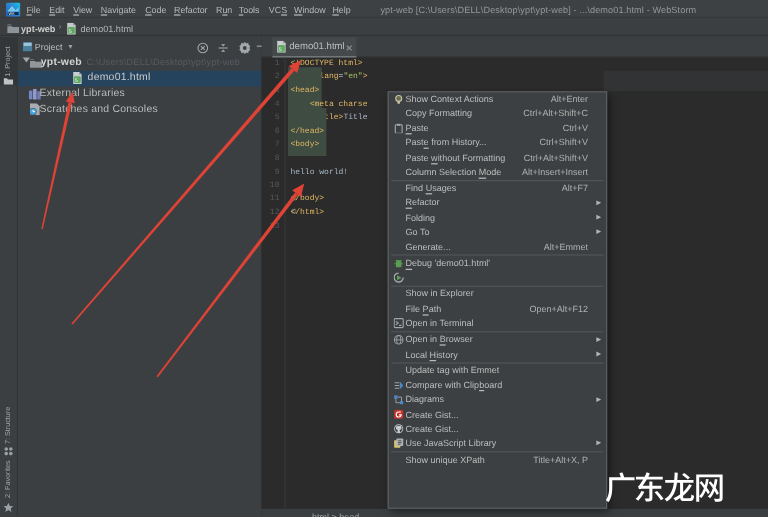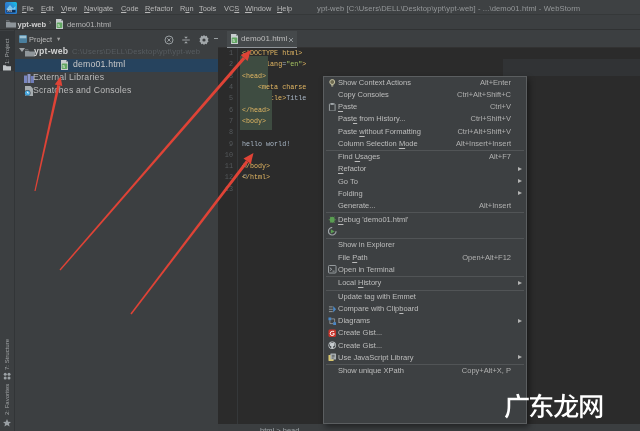--- a/index.html
+++ b/index.html
@@ -24,21 +24,21 @@
 #tab{position:absolute;left:9px;top:1px;width:70px;height:17px;background:#45494b;border-bottom:1px solid #90959a;}
 #editor{left:218px;top:48px;width:422px;height:376px;background:#2b2b2b;}
 #gutter{position:absolute;left:0;top:0;width:20px;height:376px;border-right:1px solid #35383a;}
 .ln{position:absolute;right:4px;color:#55595c;font:6.8px/11.3px "Liberation Mono",monospace;}
 .cl{position:absolute;left:24px;white-space:pre;font:6.7px/11.3px "Liberation Mono",monospace;color:#a9b7c6;text-align:center;}
 .tg{color:#e3b763;}
 .av{color:#a5c261;}
 .hlt{background:#3e4c41;padding:16px 2px;margin:18px -2px;}
 #bstrip{left:218px;top:424px;width:422px;height:7px;background:#3b3e40;color:#9da3a6;font-size:7.5px;}
 
-#cmenu{left:323px;top:76px;width:204px;height:348px;background:#3d4042;border:1px solid #5b5e60;box-shadow:2px 3px 6px rgba(0,0,0,.45);font-size:7.5px;color:#bdbdbd;}
+#cmenu{left:323px;top:76px;width:183px;height:348px;background:#3d4042;border:1px solid #5b5e60;box-shadow:2px 3px 6px rgba(0,0,0,.45);font-size:7.5px;color:#bdbdbd;}
 .mrow{position:relative;height:12.14px;line-height:12.14px;white-space:nowrap;}
 .mrow .ic{position:absolute;left:4px;top:1.5px;width:8.5px;height:8.5px;}
 .mrow .tx{position:absolute;left:14px;top:0;}
 .mrow .sc{position:absolute;right:15px;top:0;color:#b0b0b0;}
 .mrow .sub{position:absolute;right:4px;top:3.2px;width:0;height:0;border-left:4px solid #b4b4b4;border-top:2.8px solid transparent;border-bottom:2.8px solid transparent;}
 .msep{height:1.6px;position:relative;}
 .msep:after{content:"";position:absolute;left:2px;right:2px;top:0.3px;border-top:1px solid #515456;}
 u{text-decoration-thickness:0.5px;text-underline-offset:1.5px;}
 </style></head>
 <body>
@@ -208,21 +208,21 @@
 <div class="abs" id="cmenu">
 <div class="mrow">
       <svg class="ic" viewBox="0 0 9 9">
         <circle cx="4.5" cy="3.2" r="2.6" fill="#6e6a50" stroke="#c8c6a6" stroke-width="1"></circle>
         <path d="M3.3 6.2 H5.7 M3.5 7.4 H5.5" stroke="#c8c6a6" stroke-width="1"></path>
       </svg>
       <span class="tx">Show Context Actions</span>
       <span class="sc">Alt+Enter</span>
     </div>
 <div class="mrow">
-      <span class="tx">Copy Consoles</span>
+      <span class="tx">Copy Formatting</span>
       <span class="sc">Ctrl+Alt+Shift+C</span>
     </div>
 <div class="mrow">
       <svg class="ic" viewBox="0 0 9 9">
         <rect x="1.5" y="1" width="6" height="7.5" rx="0.5" fill="none" stroke="#9fa5a8" stroke-width="1"></rect>
         <rect x="3" y="0" width="3" height="2" fill="#9fa5a8"></rect>
       </svg>
       <span class="tx"><u>P</u>aste</span>
       <span class="sc">Ctrl+V</span>
     </div>
@@ -241,30 +241,30 @@
 <div class="msep"></div>
 <div class="mrow">
       <span class="tx">Find <u>U</u>sages</span>
       <span class="sc">Alt+F7</span>
     </div>
 <div class="mrow">
       <span class="tx"><u>R</u>efactor</span>
       <span class="sub"></span>
     </div>
 <div class="mrow">
+      <span class="tx">Folding</span>
+      <span class="sub"></span>
+    </div>
+<div class="mrow">
       <span class="tx">Go To</span>
       <span class="sub"></span>
     </div>
 <div class="mrow">
-      <span class="tx">Folding</span>
-      <span class="sub"></span>
-    </div>
-<div class="mrow">
       <span class="tx">Generate...</span>
-      <span class="sc">Alt+Insert</span>
+      <span class="sc">Alt+Emmet</span>
     </div>
 <div class="msep"></div>
 <div class="mrow">
       <svg class="ic" viewBox="0 0 9 9">
         <ellipse cx="4.5" cy="5" rx="2.6" ry="3.2" fill="#5a9e52"></ellipse>
         <path d="M2 2 L3.4 3 M7 2 L5.6 3 M0.8 5 H1.9 M7.1 5 H8.2 M2 8 L3.2 7.1 M7 8 L5.8 7.1" stroke="#5a9e52" stroke-width="0.9"></path>
       </svg>
       <span class="tx"><u>D</u>ebug 'demo01.html'</span>
     </div>
 <div class="mrow">
@@ -284,20 +284,29 @@
 <div class="mrow">
       <svg class="ic" viewBox="0 0 9 9">
         <rect x="0.5" y="0.5" width="8" height="8" rx="1" fill="none" stroke="#9fa5a8" stroke-width="1"></rect>
         <path d="M2 3 L4 4.5 L2 6" stroke="#9fa5a8" stroke-width="1" fill="none"></path>
         <path d="M4.8 6.5 H7" stroke="#9fa5a8" stroke-width="1"></path>
       </svg>
       <span class="tx">Open in Terminal</span>
     </div>
 <div class="msep"></div>
 <div class="mrow">
+      <svg class="ic" viewBox="0 0 9 9">
+        <circle cx="4.5" cy="4.5" r="3.8" fill="none" stroke="#9fa5a8" stroke-width="0.9"></circle>
+        <ellipse cx="4.5" cy="4.5" rx="1.8" ry="3.8" fill="none" stroke="#9fa5a8" stroke-width="0.8"></ellipse>
+        <path d="M0.8 4.5 H8.2" stroke="#9fa5a8" stroke-width="0.8"></path>
+      </svg>
+      <span class="tx">Open in <u>B</u>rowser</span>
+      <span class="sub"></span>
+    </div>
+<div class="mrow">
       <span class="tx">Local <u>H</u>istory</span>
       <span class="sub"></span>
     </div>
 <div class="msep"></div>
 <div class="mrow">
       <span class="tx">Update tag with Emmet</span>
     </div>
 <div class="mrow">
       <svg class="ic" viewBox="0 0 9 9">
         <path d="M1 2 H5 M1 4.5 H5 M1 7 H5" stroke="#9fa5a8" stroke-width="0.9"></path>
@@ -333,21 +342,21 @@
         <rect x="0.5" y="2" width="5.5" height="6.5" rx="0.5" fill="#d8c66e"></rect>
         <rect x="2.5" y="0.5" width="6" height="6.5" rx="0.5" fill="#aab0b3"></rect>
         <path d="M4 2.5 H7 M4 4 H7 M4 5.5 H6" stroke="#3d4042" stroke-width="0.7"></path>
       </svg>
       <span class="tx">Use JavaScript Library</span>
       <span class="sub"></span>
     </div>
 <div class="msep"></div>
 <div class="mrow">
       <span class="tx">Show unique XPath</span>
-      <span class="sc">Copy+Alt+X, P</span>
+      <span class="sc">Title+Alt+X, P</span>
     </div>
 </div>
 <svg class="abs" id="arrows" width="640" height="431" style="left:0;top:0;pointer-events:none">
     <polygon points="35.6,191.1 59.9,85.6 57.2,85.0 34.4,190.9" fill="#df4336"></polygon>
     <polygon points="60.5,76.5 62.3,86.1 54.8,84.5" fill="#df4336"></polygon>
     <polygon points="60.5,270.5 245.3,59.0 242.9,56.9 59.5,269.5" fill="#df4336"></polygon>
     <polygon points="251.0,50.0 247.6,60.9 240.6,54.9" fill="#df4336"></polygon>
     <polygon points="131.6,314.4 248.4,162.3 245.9,160.4 130.4,313.6" fill="#df4336"></polygon>
     <polygon points="253.5,153.0 250.8,164.1 243.5,158.6" fill="#df4336"></polygon>
   </svg>

